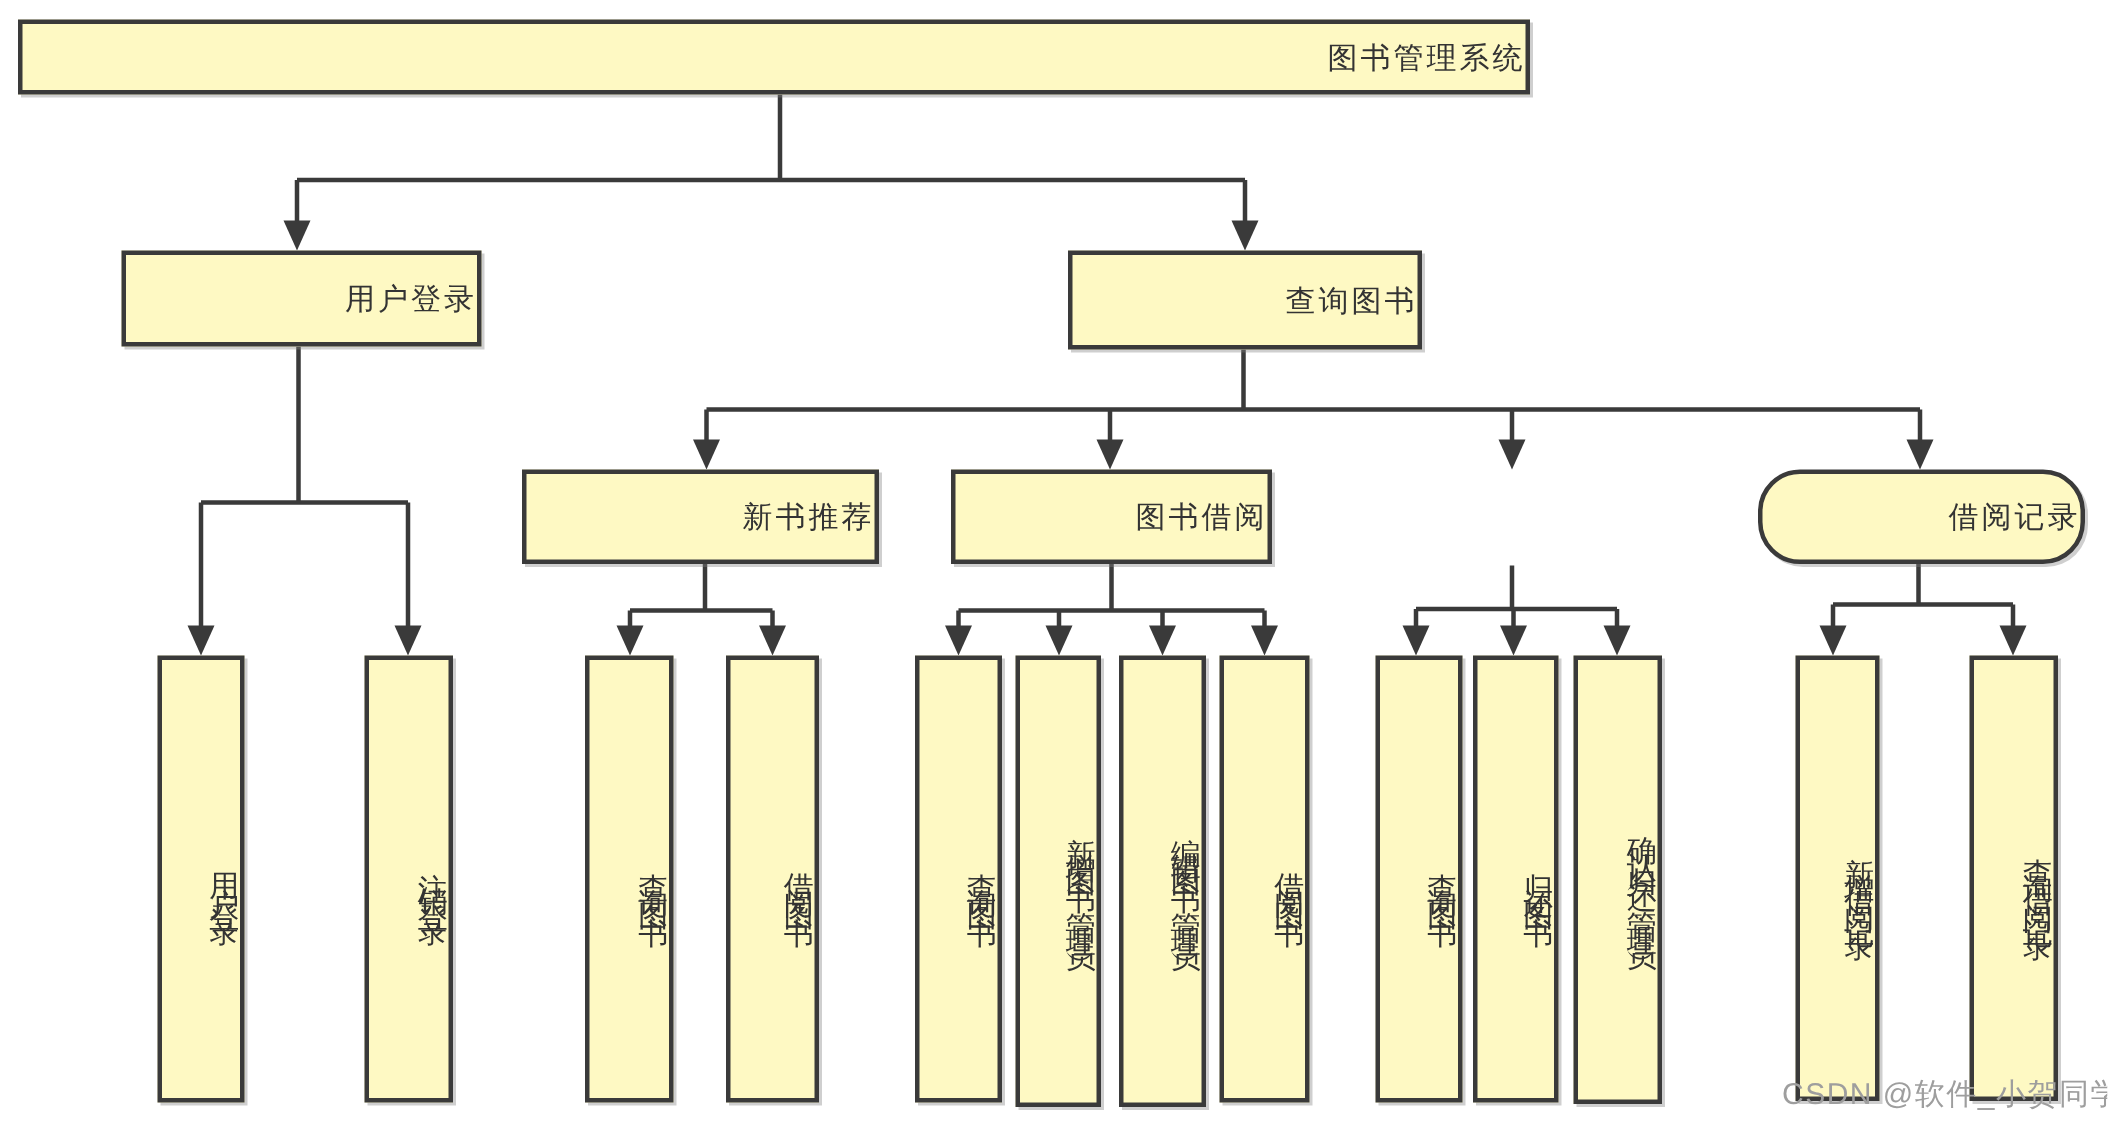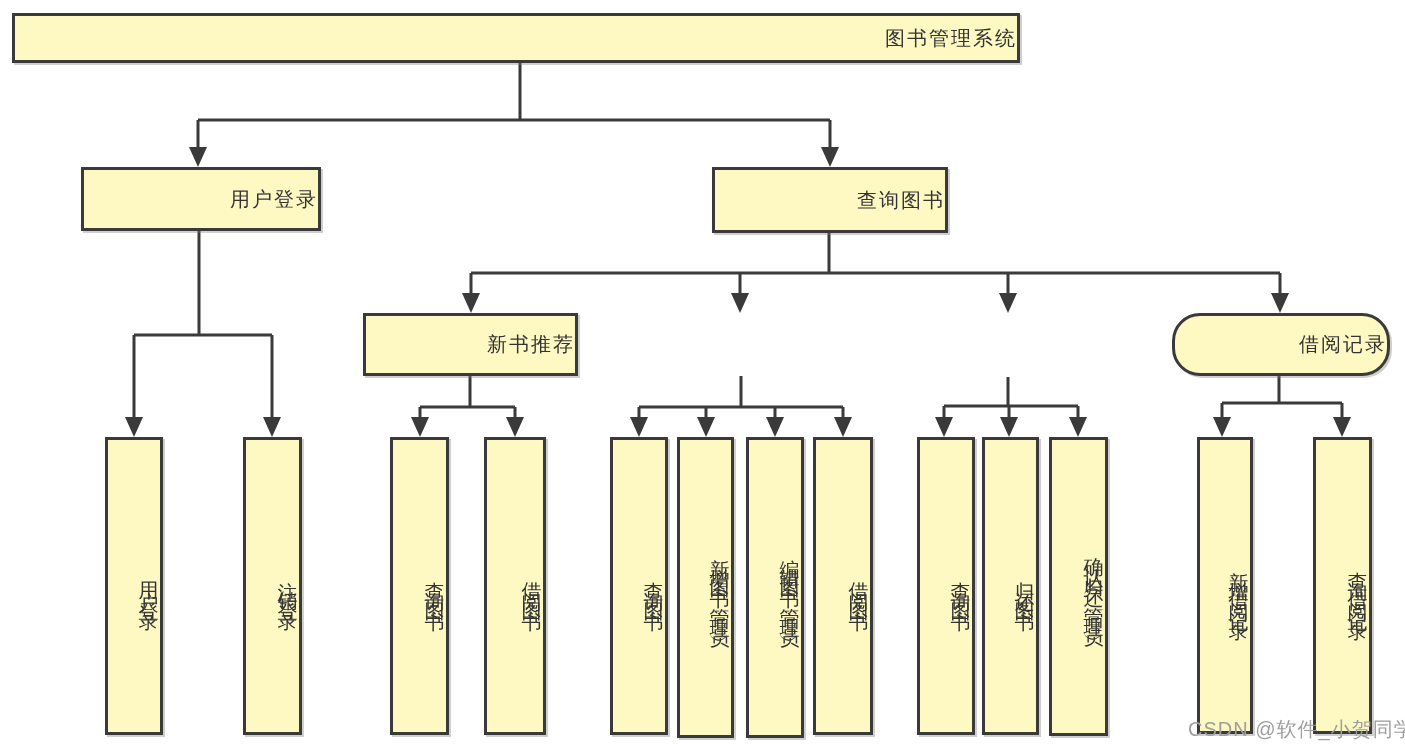--- a/index.html
+++ b/index.html
@@ -99,22 +99,25 @@
     <span class="label">图书管理系统</span>
   </div>
 
   <div class="node hnode" style="left:81px;top:167px;width:240px;height:64px;">
     <span class="label">用户登录</span>
   </div>
   <div class="node hnode" style="left:712px;top:167px;width:236px;height:66px;">
     <span class="label">查询图书</span>
   </div>
 
-  <div class="node hnode" style="left:363px;top:313px;width:215px;height:63px;">
+  <div class="node hnode" style="left:348px;top:313px;width:238px;height:63px;">
     <span class="label">新书推荐</span>
+  </div>
+  <div class="node hnode" style="left:634px;top:313px;width:214px;height:63px;">
+    <span class="label">图书借阅</span>
   </div>
   <div class="node hnode" style="left:1172px;top:313px;width:218px;height:63px;border-radius:28px;">
     <span class="label">借阅记录</span>
   </div>
 
   <div class="node vnode" style="left:105px;top:437px;width:58px;height:298px;">
     <span class="label">用户登录</span>
   </div>
   <div class="node vnode" style="left:243px;top:437px;width:59px;height:298px;">
     <span class="label">注销登录</span>

